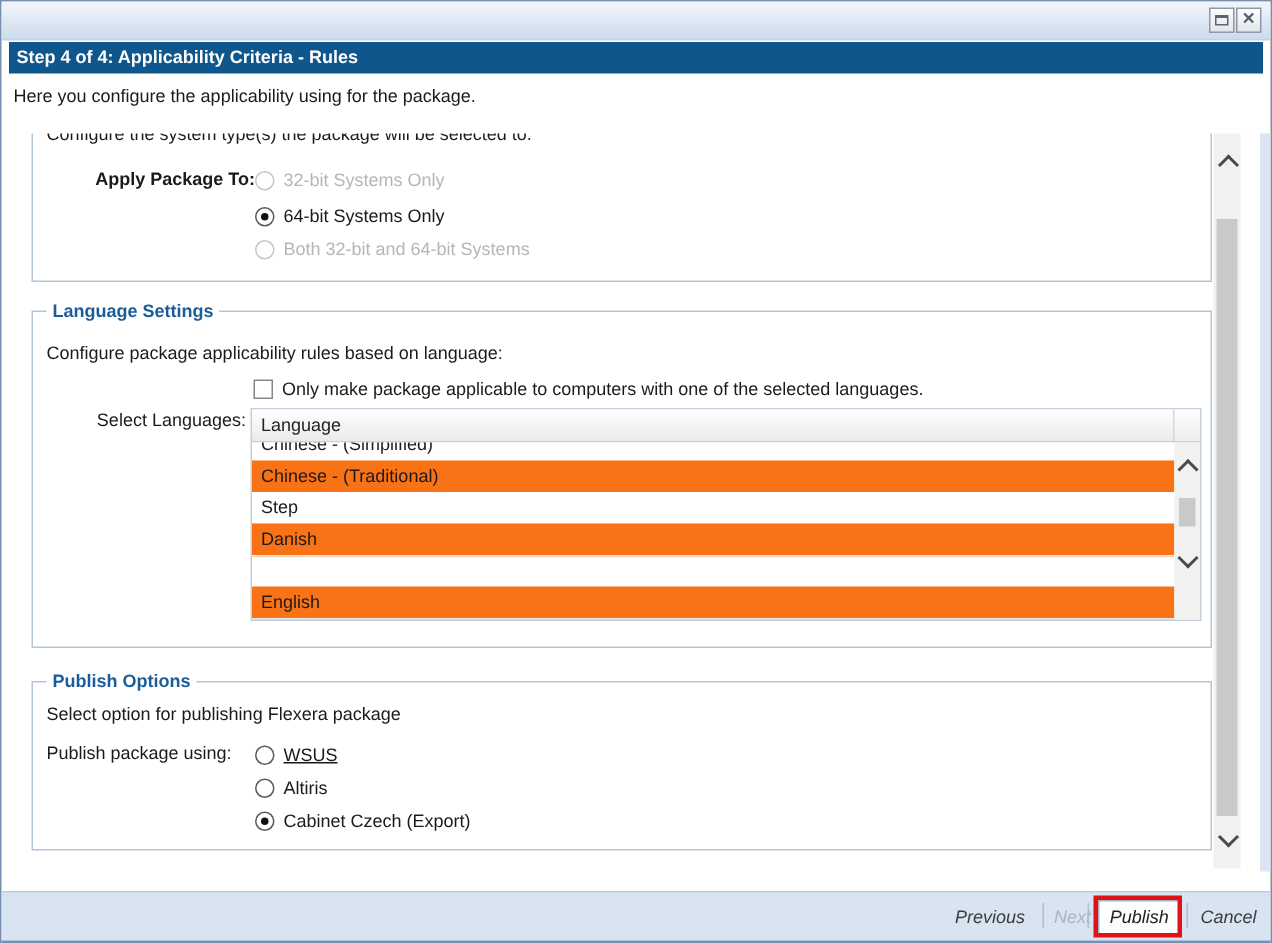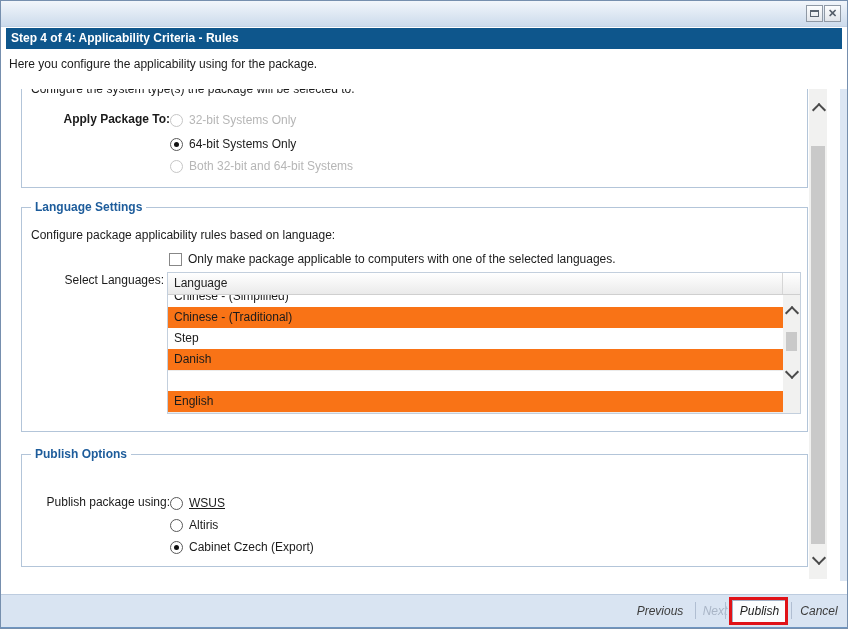--- a/index.html
+++ b/index.html
@@ -130,21 +130,22 @@
       </div>
       <div class="sb" style="right:0; top:22px; width:17px; bottom:0;">
         <span class="chev up" style="left:4px; top:13px;"></span>
         <div class="sb-thumb" style="left:3px; top:37px; width:11px; height:19px;"></div>
         <span class="chev down" style="left:4px; top:72px;"></span>
       </div>
     </div>
 
     <div class="groupbox" style="left:12px; top:365px; width:787px; height:113px;"></div>
     <div class="legend" style="left:22px; top:358px;">Publish Options</div>
-    <div class="txt" style="left:22px; top:406px; width:139px; text-align:right;">Publish package using:</div>
+    <div class="txt" style="left:22px; top:380px;">Select option for publishing Flexera package</div>
+    <div class="txt" style="left:22px; top:406px; width:139px; ">Publish package using:</div>
 
     <div class="row" style="left:161px; top:406px;text-decoration:underline;">
       <span class="radio"></span>
       <span class="cap">WSUS</span>
     </div>
     <div class="row" style="left:161px; top:428px;">
       <span class="radio"></span>
       <span class="cap">Altiris</span>
     </div>
     <div class="row" style="left:161px; top:450px;">

